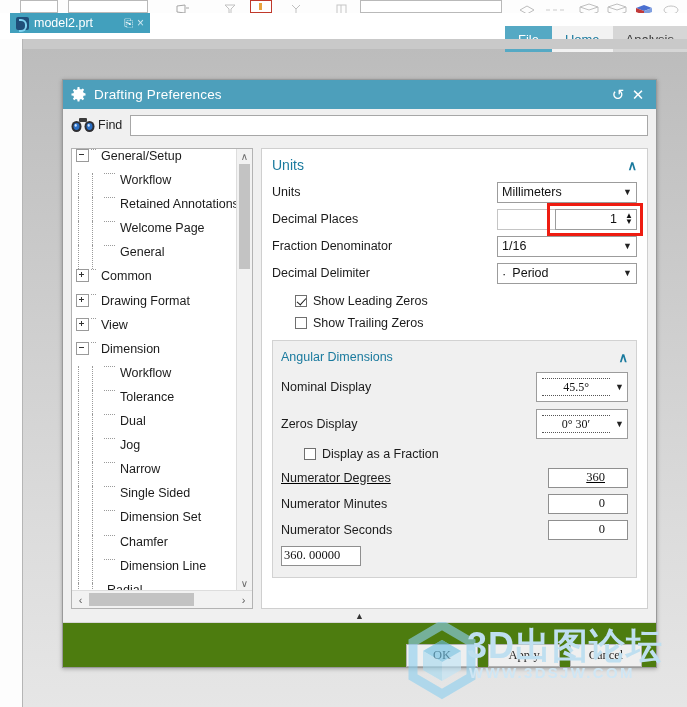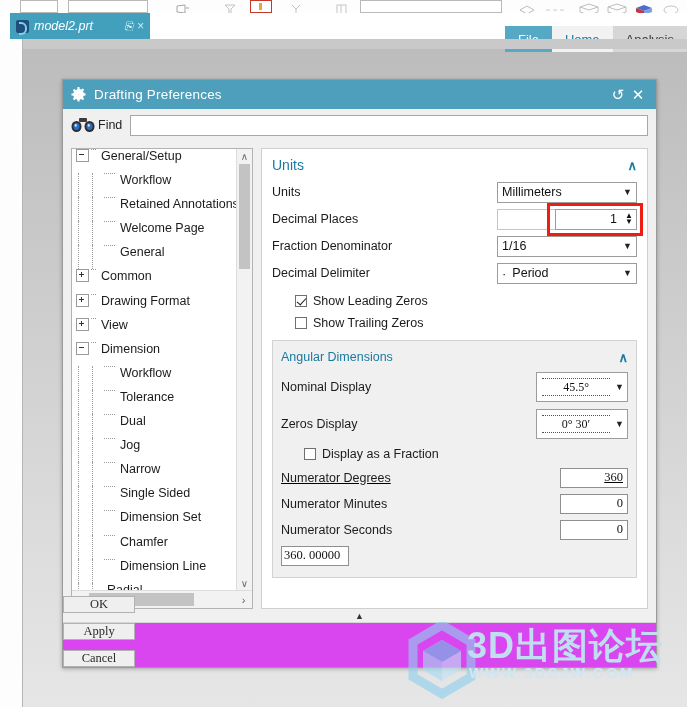--- a/index.html
+++ b/index.html
@@ -17,22 +17,22 @@
   .tb-ico{position:absolute;top:1px;opacity:.65;}
   .tb-box{position:absolute;top:0px;border:1px solid #b9b9b9;background:#fff;height:11px;}
   .tb-red{position:absolute;top:0px;border:1px solid #c0392b;background:#fff;height:11px;width:20px;}
   .tb-red:after{content:"";position:absolute;left:8px;top:2px;width:3px;height:7px;background:#e8a33d;}
 
   
   .tabstrip{
     position:absolute;left:0;top:13px;width:687px;height:26px;background:#ffffff;
   }
   .doctab{
-    position:absolute;left:10px;top:0;height:26px;width:140px;background:#42a0bd;
-    display:flex;align-items:center;padding:0 6px;box-sizing:border-box;color:#fff;font-size:12.5px;font-style:italic;
+    position:absolute;left:10px;top:0;height:20px;width:140px;background:#42a0bd;
+    display:flex;align-items:center;padding:0 6px;box-sizing:border-box;color:#fff;font-size:12.5px;
   }
   .doctab .nxlogo{
     width:13px;height:13px;margin-right:5px;flex:none;border-radius:2px;
     background:#1f4e79;position:relative;
   }
   .doctab .nxlogo:after{
     content:"";position:absolute;left:3px;top:2px;width:6px;height:9px;
     border:2px solid #7fd2f0;border-left:none;border-radius:0 6px 6px 0;
   }
   .doctab .tabname{flex:1;white-space:nowrap;overflow:hidden;}
@@ -155,33 +155,33 @@
   }
   .dimbox .dimface{
     flex:1;height:100%;position:relative;display:flex;align-items:center;justify-content:center;
     font-size:12px;color:#111;font-family:"Liberation Serif", serif;
   }
   .dimbox .dimface .topdot{position:absolute;left:2px;right:2px;top:5px;border-top:1px dotted #555;}
   .dimbox .dimface .botdot{position:absolute;left:2px;right:2px;bottom:5px;border-top:1px dotted #555;}
   .dimbox .dimface .txt{position:relative;z-index:2;background:#fff;padding:0 2px;}
   .dimbox .carrow{font-size:9px;color:#222;padding-left:3px;}
   .numbox{
-    width:68px;height:20px;border:1px solid #8f8f8f;background:#fff;box-sizing:border-box;
-    text-align:right;font-size:12.5px;color:#111;padding:1px 4px 0 2px;overflow:hidden;white-space:nowrap;
+    width:80px;height:20px;border:1px solid #8f8f8f;background:#fff;box-sizing:border-box;
+    text-align:right;font-size:12.5px;color:#111;padding:1px 22px 0 2px;overflow:hidden;white-space:nowrap;
     font-family:"Liberation Serif", serif;
   }
 
   
   .dlg-collapse{
     position:absolute;left:0;right:0;bottom:44px;height:14px;display:flex;align-items:center;justify-content:center;
     font-size:9px;color:#333;
   }
   .dlg-footer{
-    position:absolute;left:0;right:0;bottom:0;height:44px;background:#d946ef;border-top:1px solid #d7d7d7;
-    display:flex;align-items:flex-start;justify-content:flex-end;padding-right:14px;gap:10px;flex-direction:column;
+    position:absolute;left:0;right:0;bottom:0;height:44px;background:#4d7c0f;border-top:1px solid #d7d7d7;
+    display:flex;align-items:flex-end;justify-content:flex-end;padding-right:14px;gap:10px;
   }
   .btn{
     min-width:72px;height:23px;border:1px solid #b2b2b2;background:#efefef;font-size:12.5px;color:#2a2a2a;
     display:flex;align-items:center;justify-content:center;box-sizing:border-box;
     font-family:"Liberation Serif", serif;
   }
 
   
   .watermark{position:absolute;left:405px;top:618px;width:282px;height:89px;pointer-events:none;}
   .wm-hex{position:absolute;left:0;top:4px;width:74px;height:78px;}

